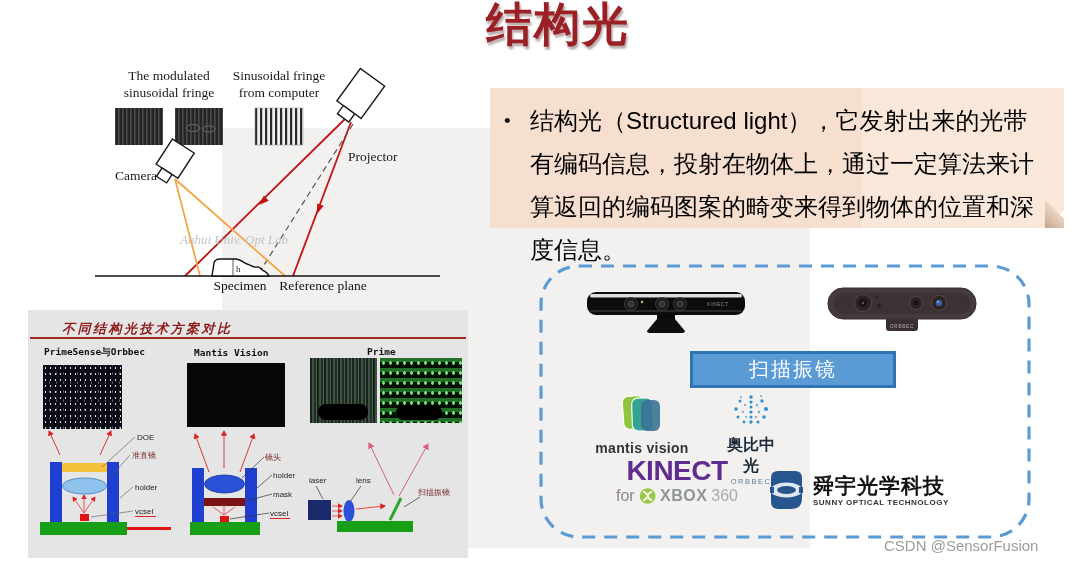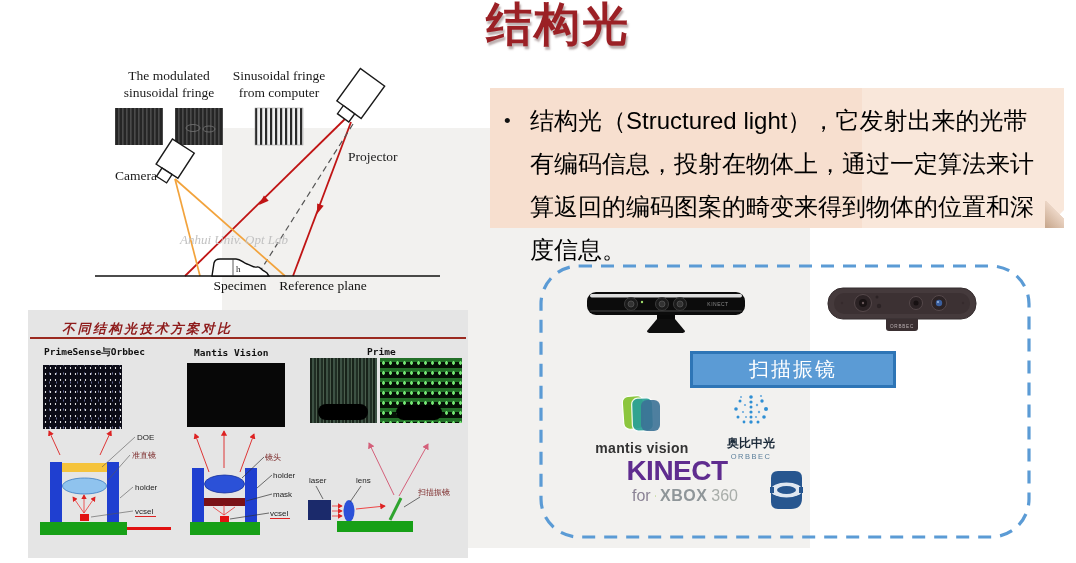--- a/index.html
+++ b/index.html
@@ -52,28 +52,28 @@
   
   .dashedbox{position:absolute;left:538px;top:263px;width:494px;height:277px;}
   .kinect-dev{position:absolute;left:585px;top:289px;width:162px;height:45px;}
   .orbbec-dev{position:absolute;left:826px;top:285px;width:152px;height:48px;}
   .badge{position:absolute;left:690px;top:351px;width:206px;height:37px;background:#5b9bd5;
     border:3px solid #2e75b6;box-sizing:border-box;color:#fff;font-size:20px;letter-spacing:2px;
     display:flex;align-items:center;justify-content:center;}
   .logo-mantis{position:absolute;left:592px;top:393px;width:100px;text-align:center;}
   .logo-mantis .nm{font-size:14px;font-weight:600;color:#333;letter-spacing:.3px;margin-top:1px;}
   .logo-orbbec{position:absolute;left:720px;top:393px;width:62px;text-align:center;}
-  .logo-orbbec .cn{font-size:12px;font-weight:bold;color:#1c2b3a;margin-top:0;}
+  .logo-orbbec .cn{font-size:16px;font-weight:bold;color:#1c2b3a;margin-top:0;}
   .logo-orbbec .en{font-size:7.5px;color:#5b7f9b;letter-spacing:1.5px;}
   .logo-ps{position:absolute;left:822px;top:399px;display:flex;align-items:flex-end;}
   .logo-ps .txt{font-size:21px;color:#161616;margin-left:2px;margin-bottom:8px;}
   .logo-ps .txt b{font-weight:bold;}
   .logo-kinect{position:absolute;left:616px;top:457px;width:122px;text-align:center;}
   .logo-kinect .kn{font-size:28px;font-weight:800;color:#5f2c8f;letter-spacing:-.5px;line-height:28px;}
-  .logo-kinect .sub{display:flex;align-items:flex-start;justify-content:center;gap:4px;margin-top:2px;margin-left:16px;}
+  .logo-kinect .sub{display:flex;align-items:flex-start;justify-content:center;gap:4px;margin-top:2px;}
   .logo-kinect .for{font-size:16px;color:#8b8395;}
   .logo-kinect .xbox{font-size:16px;font-weight:bold;color:#8f9699;letter-spacing:.5px;}
   .logo-kinect .x360{font-size:16px;color:#a8ada9;}
   .logo-sunny{position:absolute;left:766px;top:468px;display:flex;gap:7px;align-items:center;}
   .logo-sunny .cn{font-size:21px;font-weight:bold;color:#141414;letter-spacing:1px;line-height:23px;}
   .logo-sunny .en{font-size:8px;font-weight:bold;color:#333;letter-spacing:.5px;margin-top:1px;}
 
   .csdn{position:absolute;left:884px;top:537px;font-size:15px;color:#9c9c9c;}
   svg text{font-family:"Liberation Serif",serif;}
   svg text.ss{font-family:"Liberation Sans",sans-serif;}
@@ -344,15 +344,20 @@
   </div>
 
   <div class="logo-sunny">
     <svg width="40" height="44" viewBox="0 0 40 44">
       <path d="M5 10 Q5 3 12 3 H29 Q36 3 36 10 V30 Q36 41 25 41 H12 Q5 41 5 34 Z" fill="#27568f"></path>
       <ellipse cx="20.5" cy="22" rx="16" ry="7.5" fill="#dfe7f1"></ellipse>
       <ellipse cx="20.5" cy="22" rx="9.5" ry="4" fill="#27568f"></ellipse>
       <rect x="4" y="19" width="4" height="6" fill="#27568f"></rect>
       <rect x="33" y="19" width="4" height="6" fill="#27568f"></rect>
     </svg>
-  </div>
-
+    <div>
+      <div class="cn">舜宇光学科技</div>
+      <div class="en">SUNNY OPTICAL TECHNOLOGY</div>
+    </div>
+  </div>
+
+  <div class="csdn">CSDN @SensorFusion</div>
 </div>
 
 </body></html>

